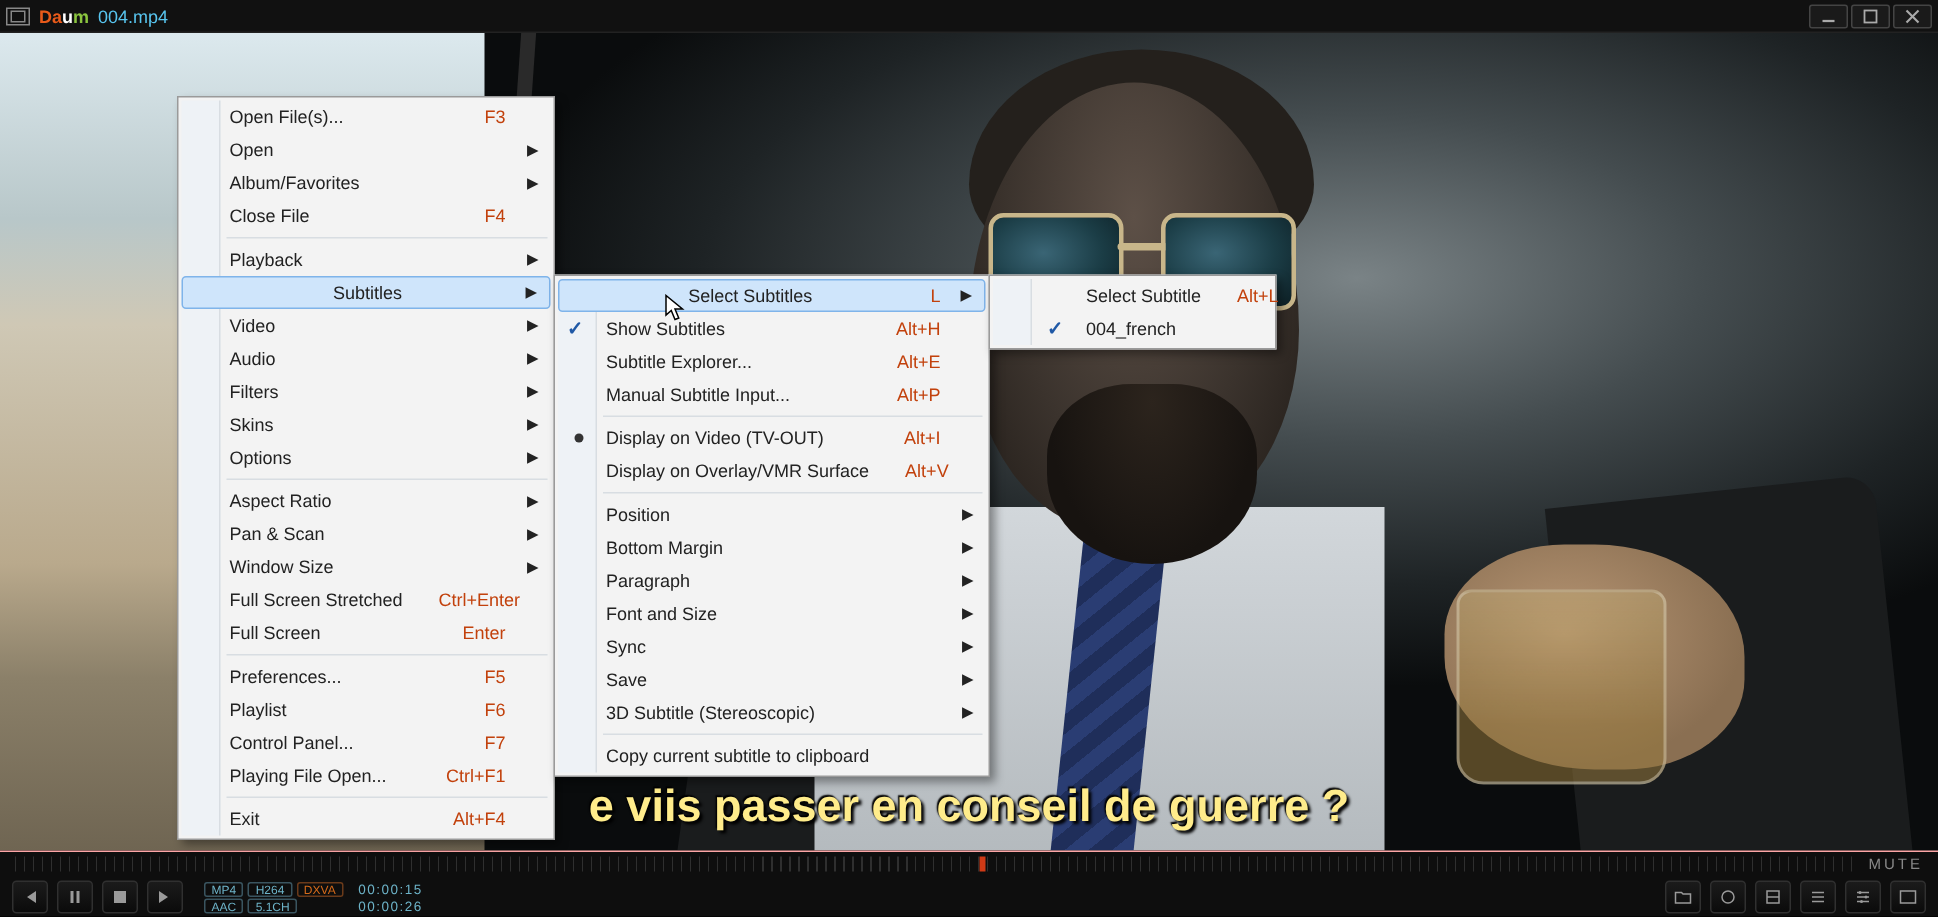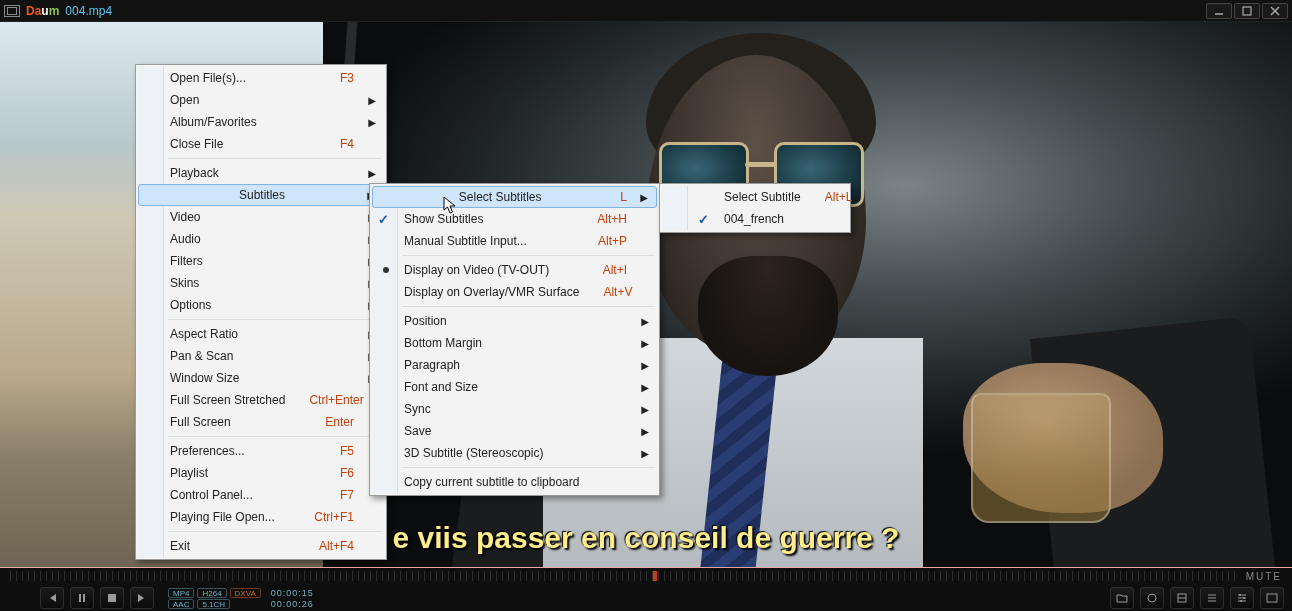--- a/index.html
+++ b/index.html
@@ -41,21 +41,21 @@
 .hand { position: absolute; right: 10%; bottom: 10%; width: 200px; height: 150px; background: radial-gradient(ellipse at 40% 40%, #b89674 0%, #8a6f52 70%); border-radius: 40% 50% 40% 50%; }
 
 .subtitle-text { position: absolute; left: 0; right: 0; bottom: 12px; text-align: center; color: #ffec8b; font-size: 30px; font-weight: 600; font-family: Arial, sans-serif; text-shadow: 2px 2px 2px #000, -1px -1px 1px #000; }
 
 
 .bottombar { position: absolute; left: 0; right: 0; bottom: 0; height: 44px; background: #0e0e0e; border-top: 1px solid #fca5a5; text-align: right; }
 .seekbar { height: 16px; display: flex; align-items: center; padding: 0 10px; position: relative; }
 .ticks { flex: 1; height: 10px; background: repeating-linear-gradient(90deg, #2f2f2f 0 1px, transparent 1px 6px); position: relative; }
 .ticks .played { position: absolute; left: 52.5%; top: 0; width: 4px; height: 10px; background: #cf3a16; }
 .seekbar .mute { color: #888; letter-spacing: 2px; font-size: 10px; margin-left: 10px; }
-.controls { height: 28px; display: flex; align-items: center; padding: 0 8px; gap: 6px; margin-left: 32px; }
+.controls { height: 28px; display: flex; align-items: center; padding: 0 8px; gap: 6px; }
 .ctrl-btn { width: 24px; height: 22px; border: 1px solid #303030; border-radius: 3px; background: linear-gradient(#1b1b1b, #0b0b0b); display: flex; align-items: center; justify-content: center; color: #9a9a9a; }
 .ctrl-btn svg { width: 12px; height: 12px; }
 .info-badges { display: flex; flex-direction: column; gap: 1px; margin-left: 8px; }
 .badge-row { display: flex; gap: 3px; }
 .badge { height: 10px; padding: 0 4px; font-size: 8px; line-height: 10px; border: 1px solid #3a5560; color: #6db3c8; border-radius: 2px; }
 .badge.orange { border-color: #6a3a1a; color: #d46a1a; }
 .time-readout { font-size: 9px; color: #6db3c8; letter-spacing: 1px; }
 .ctrl-right { margin-left: auto; display: flex; gap: 6px; }
 
 
@@ -63,21 +63,21 @@
 .menu .gutter { position: absolute; left: 2px; top: 2px; bottom: 2px; width: 26px; background: #eef2f6; border-right: 1px solid #d8dde2; }
 .menu-item { position: relative; display: flex; align-items: center; height: 22px; padding: 0 30px 0 32px; color: #222; white-space: nowrap; }
 .menu-item.hover { background: #cfe5fb; border: 1px solid #7fb4ea; border-radius: 3px; padding-left: 31px; padding-right: 29px; height: 22px; text-align: center; }
 .menu-item .label { flex: 1; }
 .menu-item .shortcut { color: #c2410c; margin-left: 24px; }
 .menu-item .arrow { position: absolute; right: 8px; top: 50%; transform: translateY(-50%); color: #222; font-size: 10px; }
 .menu-item .check { position: absolute; left: 6px; top: 50%; transform: translateY(-50%); color: #2059a6; font-weight: bold; font-size: 13px; }
 .menu-item .bullet { position: absolute; left: 11px; top: 50%; transform: translateY(-50%); width: 6px; height: 6px; border-radius: 50%; background: #333; }
 .menu-sep { height: 1px; background: #d8dde2; margin: 3px 2px 3px 30px; position: relative; }
 
-#menu-main { left: 135px; top: 64px; width: 252px; }
+#menu-main { left: 118px; top: 64px; width: 252px; }
 #menu-sub { left: 369px; top: 183px; width: 291px; }
 #menu-sub2 { left: 659px; top: 183px; width: 192px; padding-left: 32px; }
 
 .cursor { position: absolute; left: 443px; top: 196px; width: 16px; height: 20px; pointer-events: none; z-index: 999; }
 
 </style>
 </head>
 <body>
 
 <div class="titlebar">
@@ -315,20 +315,24 @@
         <span class="label">Select Subtitles</span>
         <span class="shortcut">L</span>
         <span class="arrow">▶</span>
       </div>
       <div class="menu-item">
         <span class="check">✓</span>
         <span class="label">Show Subtitles</span>
         <span class="shortcut">Alt+H</span>
       </div>
       <div class="menu-item">
+        <span class="label">Subtitle Explorer...</span>
+        <span class="shortcut">Alt+E</span>
+      </div>
+      <div class="menu-item">
         <span class="label">Manual Subtitle Input...</span>
         <span class="shortcut">Alt+P</span>
       </div>
       <div class="menu-sep"></div>
       <div class="menu-item">
         <span class="bullet"></span>
         <span class="label">Display on Video (TV-OUT)</span>
         <span class="shortcut">Alt+I</span>
       </div>
       <div class="menu-item">

